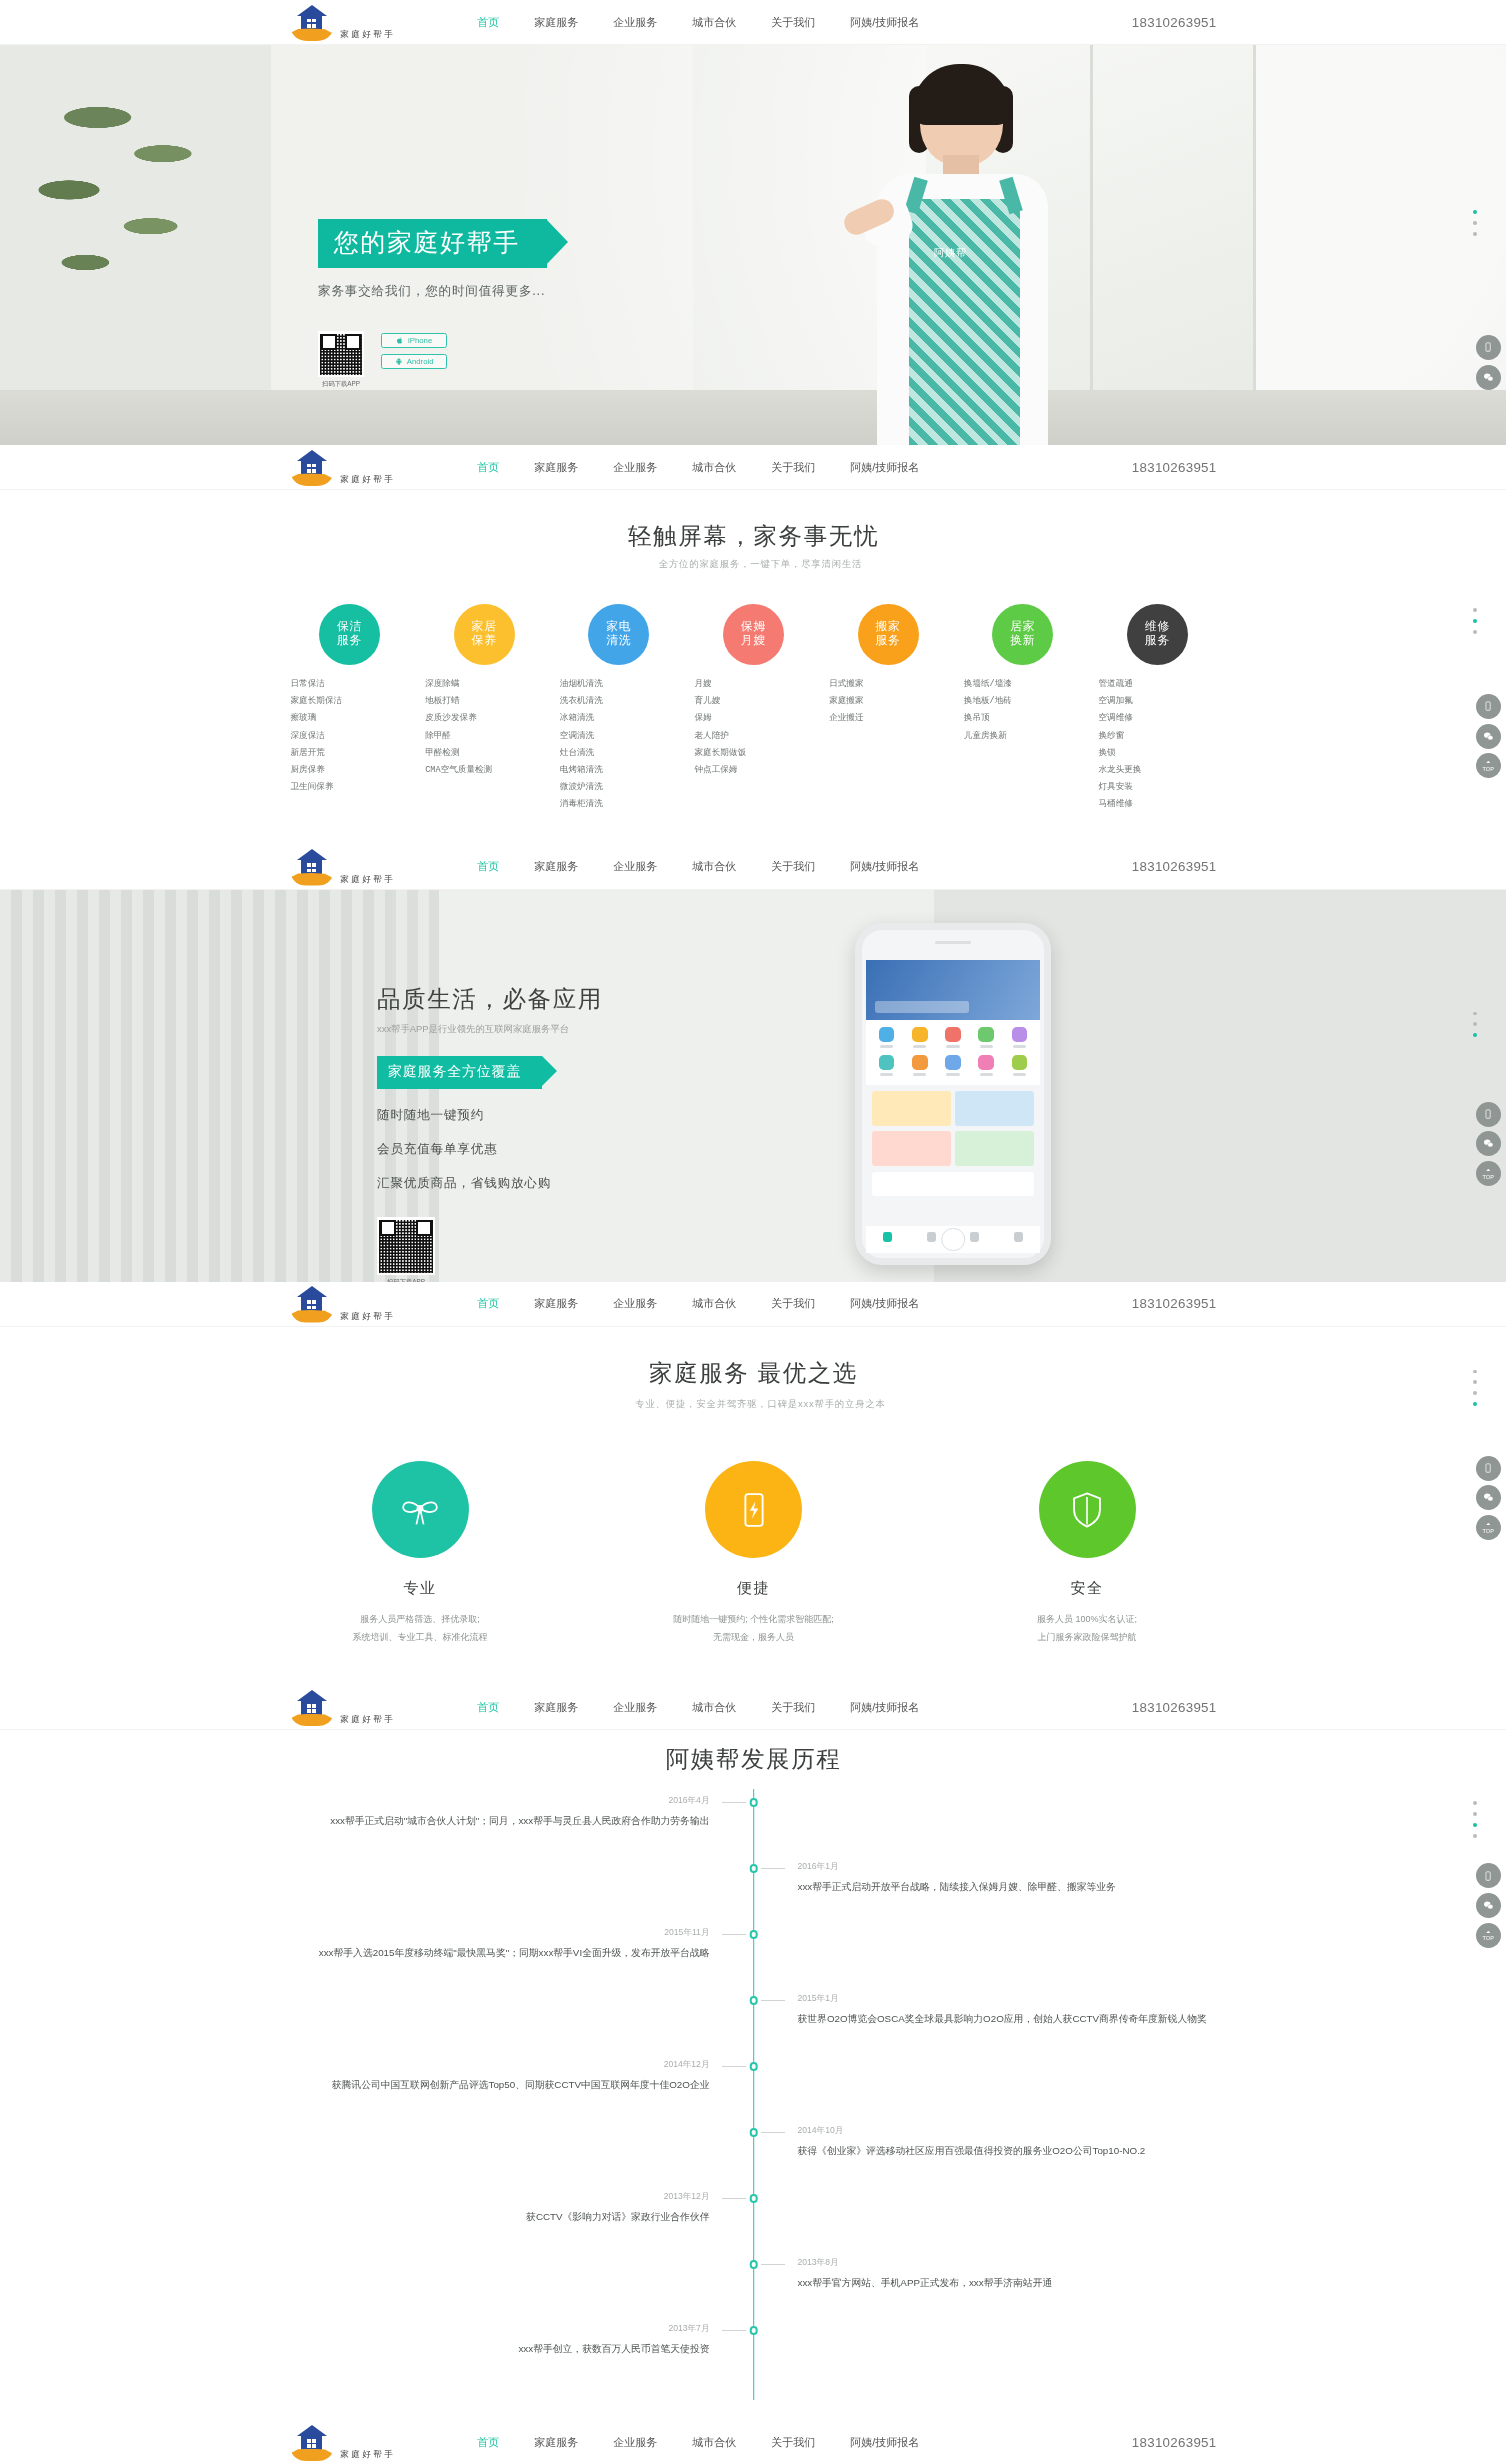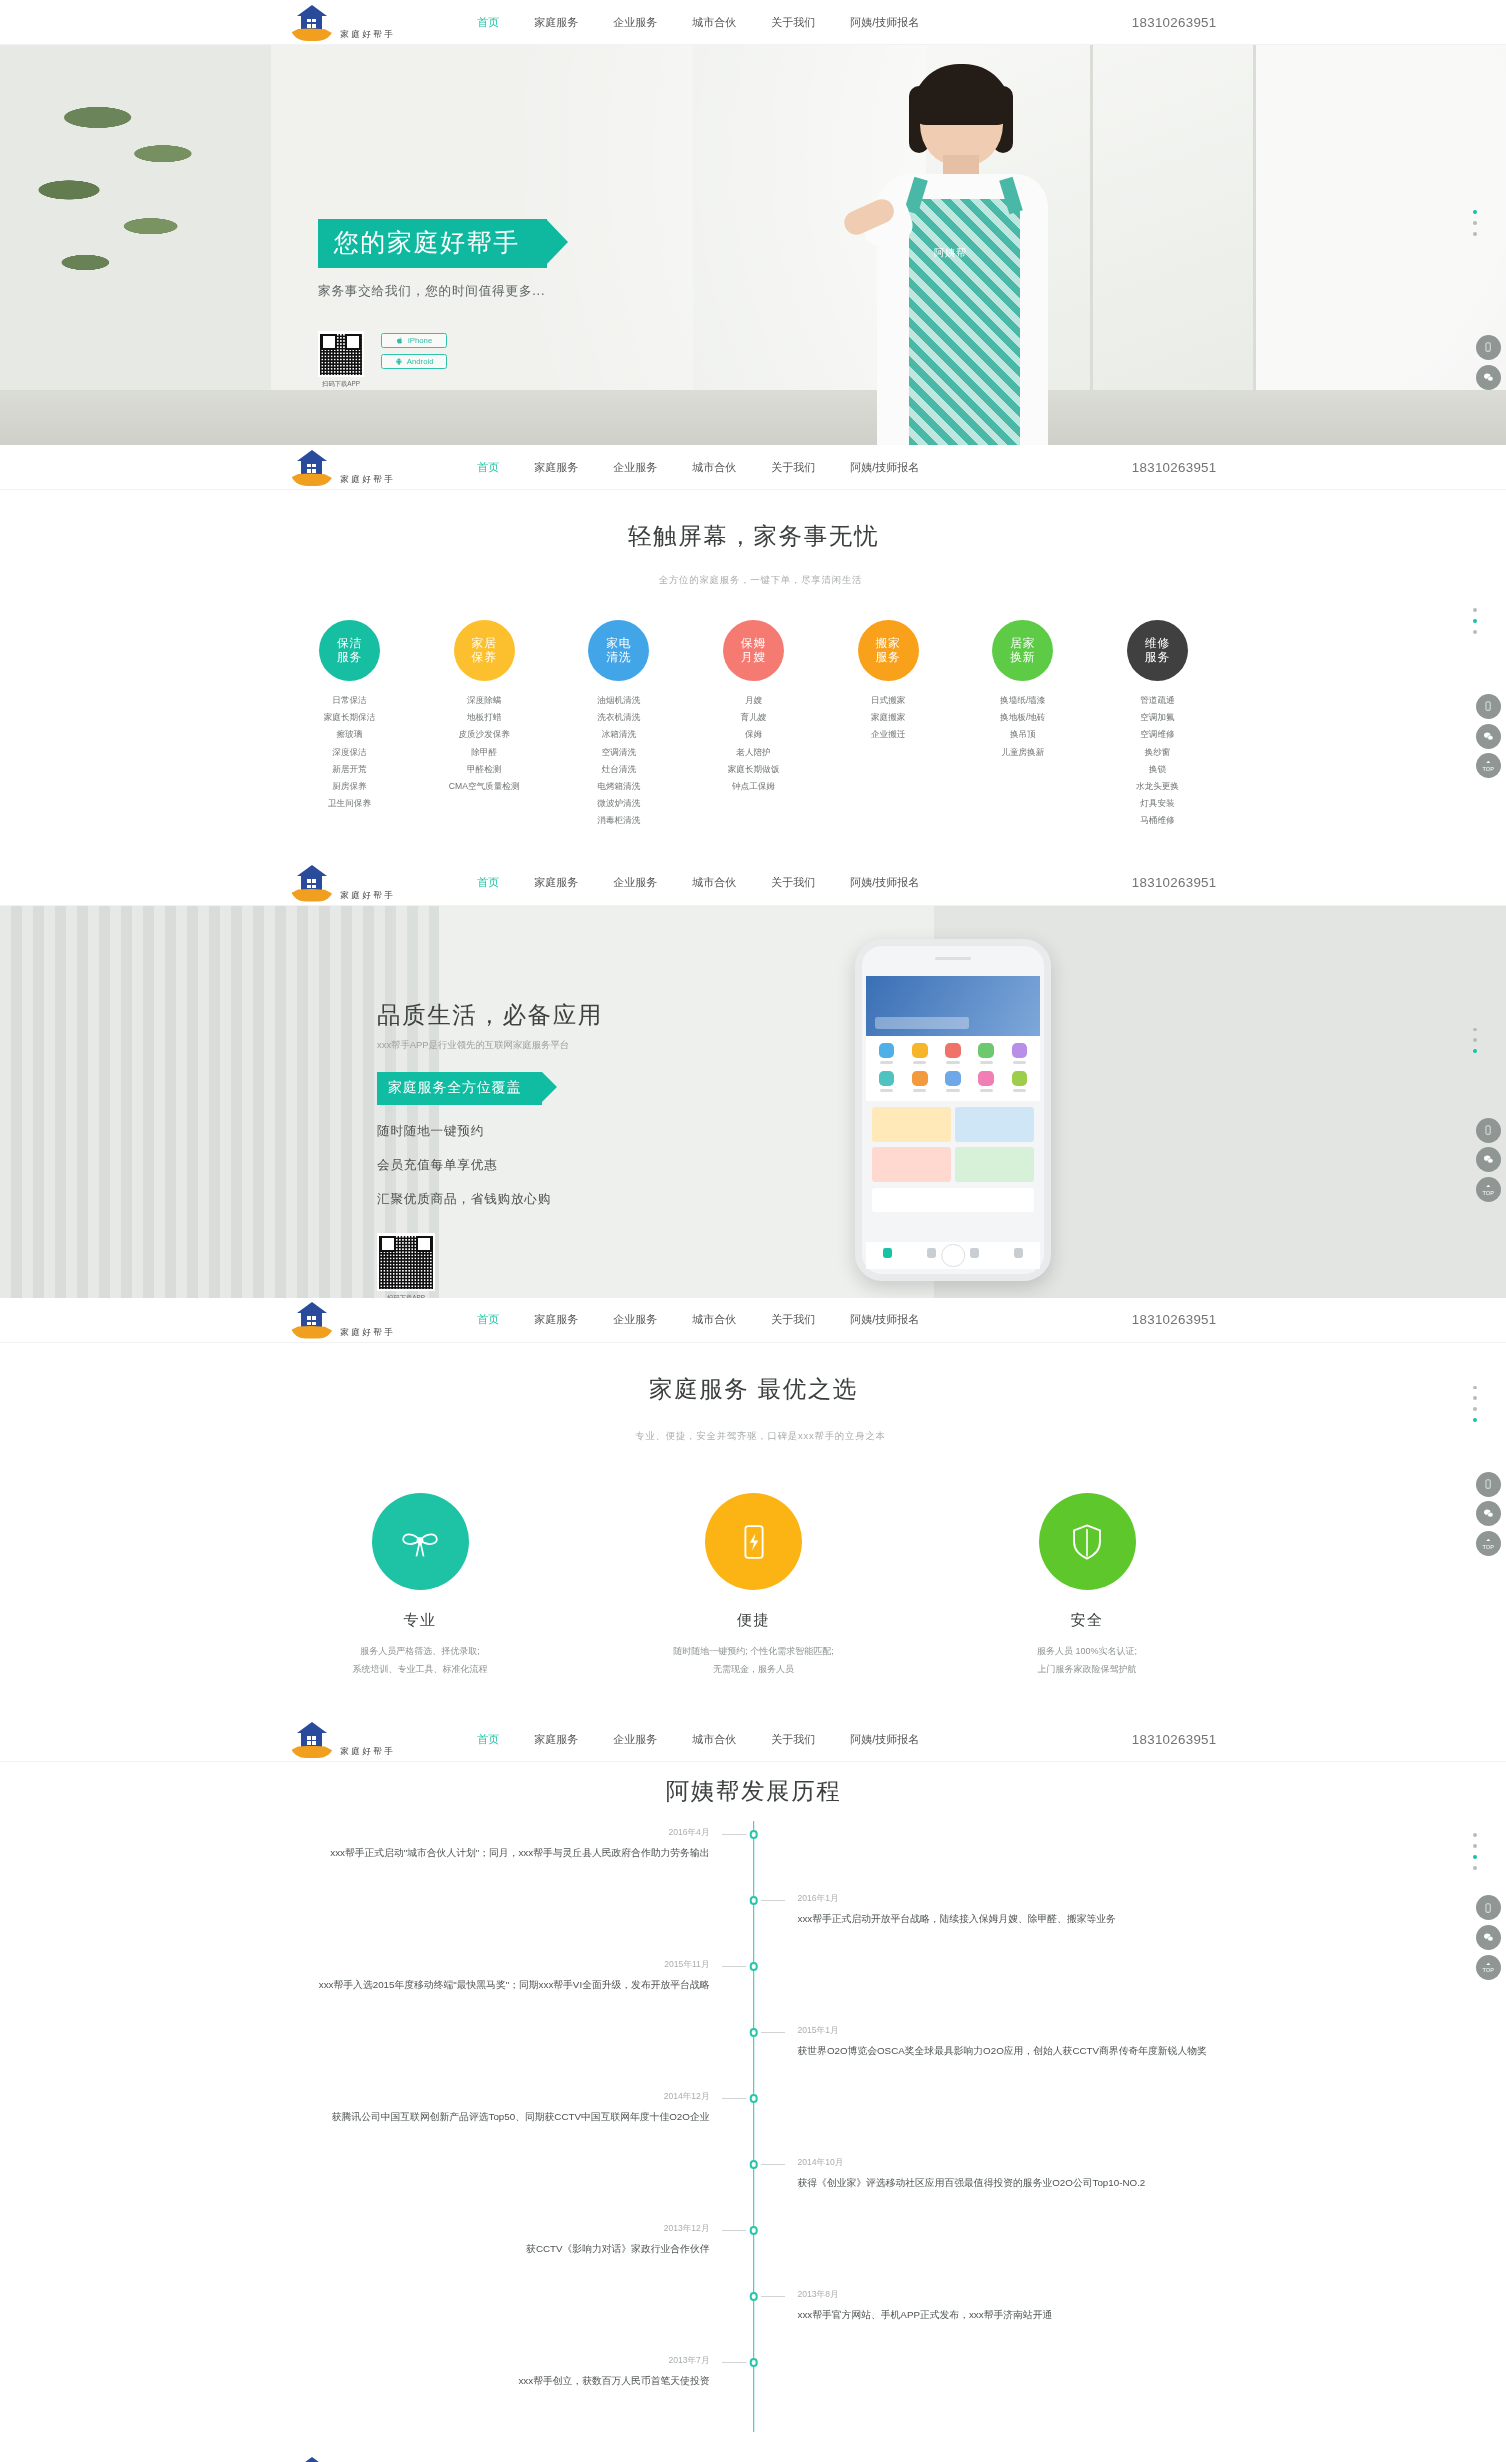--- a/index.html
+++ b/index.html
@@ -133,25 +133,25 @@
   .rail-btn{
     width:25px; height:25px; border-radius:50%; background:#8f9694;
     display:flex; align-items:center; justify-content:center; color:#fff; font-size:10.2px;
   }
   .rail-btn.top{ flex-direction:column; font-size:5.5px; line-height:1; gap:0.8px; }
 
   
   .sec{ position:relative; width:1507px; background:#fff; }
   .sec-head{ text-align:center; padding-top:30px; }
   .sec-title{ font-size:23.5px; color:#3b3f3e; font-weight:400; letter-spacing:1.6px; }
-  .sec-sub{ margin-top:22px; font-size:9.4px; color:#a8adab; letter-spacing:0.8px;padding-left:14px; }
+  .sec-sub{ margin-top:6px; font-size:9.4px; color:#a8adab; letter-spacing:0.8px;padding-left:14px; }
 
   
   .services{ width:926px; margin:33px auto 0; display:flex; justify-content:space-between; position:relative; }
-  .svc{ width:118px; text-align:center; position:relative; }
+  .svc{ width:118px; text-align:left; position:relative;font-family:Liberation Mono, monospace; }
   .svc-circle{
     width:61px; height:61px; border-radius:50%; margin:0 auto;
     display:flex; flex-direction:column; align-items:center; justify-content:center;
     color:#fff; font-size:11.8px; line-height:1.18; letter-spacing:0.8px;
   }
   .svc-list{ margin-top:11px; }
   .svc-list li{ list-style:none; font-size:8.6px; color:#6f7573; line-height:2.0; white-space:nowrap; }
 
   
   .appsec{

